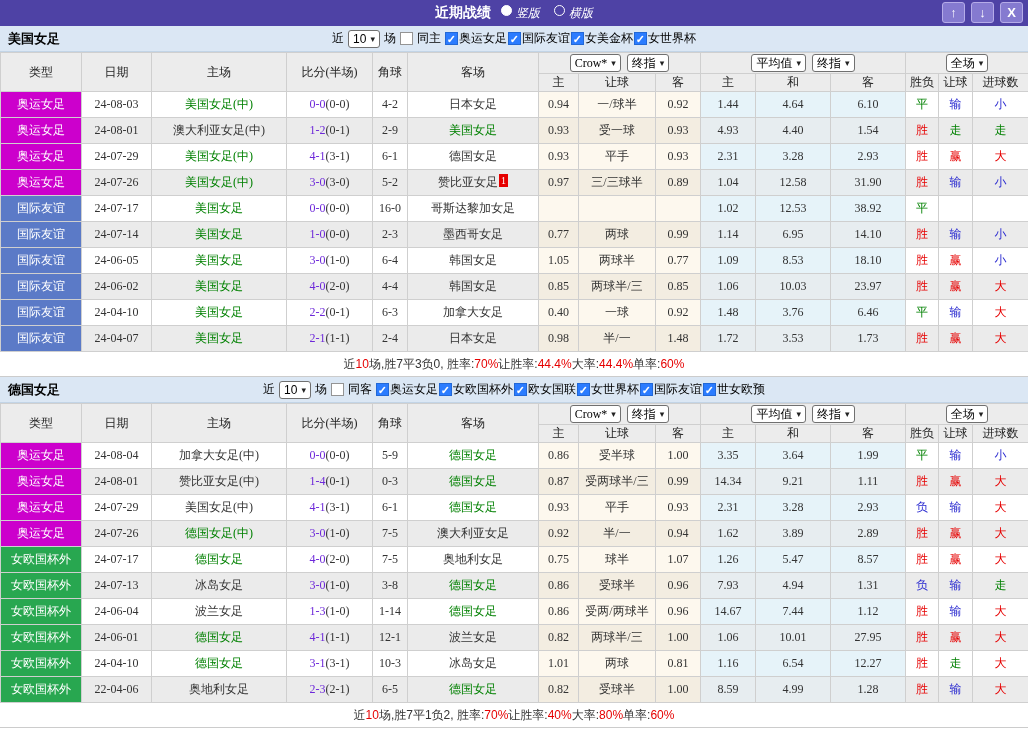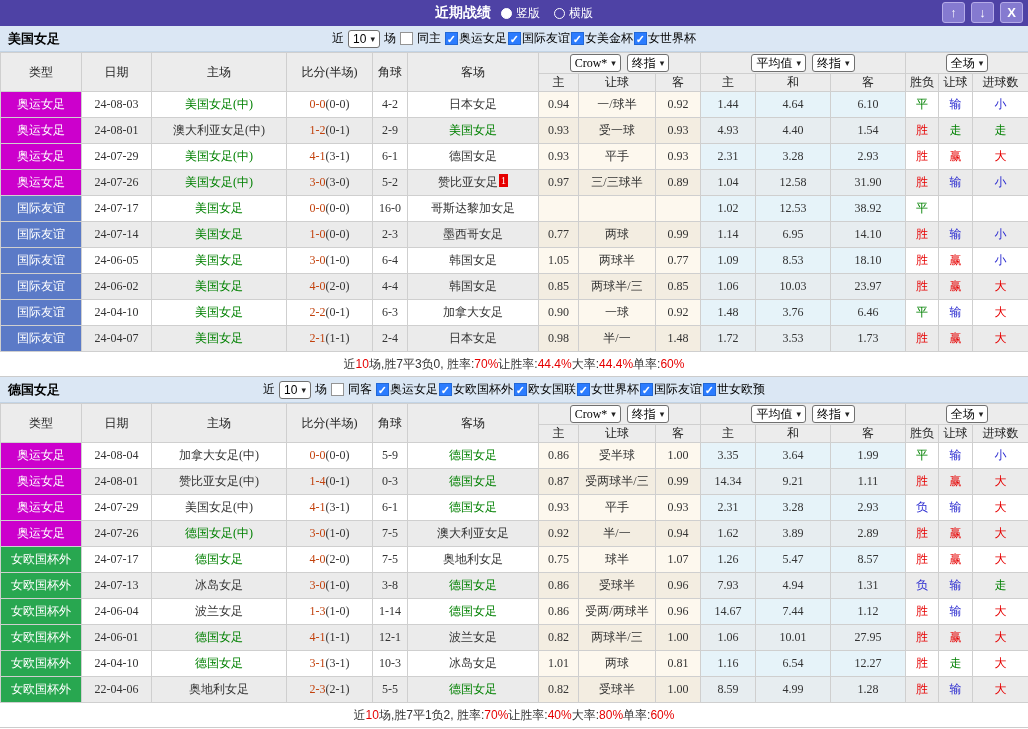--- a/index.html
+++ b/index.html
@@ -4,21 +4,21 @@
 <style>
   * { margin:0; padding:0; box-sizing:border-box; }
   html,body { width:1028px; height:729px; }
   body { font-family:"Liberation Sans", sans-serif; font-size:12px; color:#333; background:#fff; overflow:hidden; }
 
   
   .titlebar { height:26px; background:#4e42a5; position:relative;
               display:flex; align-items:center; justify-content:center; gap:10px; color:#fff; }
   .title { font-weight:bold; font-size:14px; }
   .radio-group { display:flex; align-items:center; gap:14px; }
-  .radio-item { display:flex; align-items:center; gap:4px; cursor:pointer; }
+  .radio-item { display:flex; gap:4px; cursor:pointer;font-style:italic; }
   .rd { display:inline-block; width:11px; height:11px; border:1px solid #fff; border-radius:50%; }
   .rd.on { background:#fff; }
   .winbtns { position:absolute; right:5px; top:2px; display:flex; gap:6px; }
   .winbtn { width:23px; height:21px; background:#857ad0; border:1px solid #b5abe8; border-radius:3px;
             color:#fff; font-weight:bold; font-size:13px; line-height:19px; text-align:center; cursor:pointer; }
 
   
   .section-bar { height:26px; background:#dbe7f4; border-bottom:1px solid #c2d4e6;
                  display:flex; align-items:center; position:relative; }
   .team-name { position:absolute; left:8px; font-size:13px; font-weight:bold; color:#000; }
@@ -40,21 +40,21 @@
   thead tr.sub-row th { height:18px; }
   thead .dd { margin:0 3px; }
   tbody td { height:26px; background:#fff; }
   tr.even td { background:#ebebeb; }
   tr.odd  .c-cream { background:#fdf8ee; }
   tr.even .c-cream { background:#f3ede1; }
   tr.odd  .c-blue  { background:#e6f3f9; }
   tr.even .c-blue  { background:#e7edf0; }
   td.type { color:#fff; }
   .tm-g { color:#008000; }
-  .s-main { color:#c2410c; }
+  .s-main { color:#6d28d9; }
   .s-half { color:#333; }
   .c-r { color:#e60000; } .c-g { color:#008000; } .c-b { color:#2a2ad0; }
   .badge { display:inline-block; background:#e60000; color:#fff; font-size:10px; line-height:13px;
            padding:0 2px; vertical-align:top; margin-left:1px; }
 
   
   .summary { height:25px; display:flex; align-items:center; justify-content:center;
              border-bottom:1px solid #ccc; color:#333; }
   .summary .seg-red { color:#e60000; }
 </style>
@@ -305,21 +305,21 @@
             <td class="c-r">赢</td>
             <td class="c-r">大</td>
           </tr>
           <tr class="odd">
             <td class="type" style="background: rgb(91, 122, 199);">国际友谊</td>
             <td>24-04-10</td>
             <td><span class="tm-g">美国女足</span></td>
             <td><span class="s-main">2-2</span><span class="s-half">(0-1)</span></td>
             <td>6-3</td>
             <td><span class="">加拿大女足</span></td>
-            <td class="c-cream">0.90</td>
+            <td class="c-cream">0.40</td>
             <td class="c-cream">一球</td>
             <td class="c-cream">0.92</td>
             <td class="c-blue">1.48</td>
             <td class="c-blue">3.76</td>
             <td class="c-blue">6.46</td>
             <td class="c-g">平</td>
             <td class="c-b">输</td>
             <td class="c-r">大</td>
           </tr>
           <tr class="even">
@@ -598,21 +598,21 @@
             <td class="c-blue">12.27</td>
             <td class="c-r">胜</td>
             <td class="c-g">走</td>
             <td class="c-r">大</td>
           </tr>
           <tr class="even">
             <td class="type" style="background: rgb(40, 167, 80);">女欧国杯外</td>
             <td>22-04-06</td>
             <td><span class="">奥地利女足</span></td>
             <td><span class="s-main">2-3</span><span class="s-half">(2-1)</span></td>
-            <td>5-5</td>
+            <td>6-5</td>
             <td><span class="tm-g">德国女足</span></td>
             <td class="c-cream">0.82</td>
             <td class="c-cream">受球半</td>
             <td class="c-cream">1.00</td>
             <td class="c-blue">8.59</td>
             <td class="c-blue">4.99</td>
             <td class="c-blue">1.28</td>
             <td class="c-r">胜</td>
             <td class="c-b">输</td>
             <td class="c-r">大</td>

